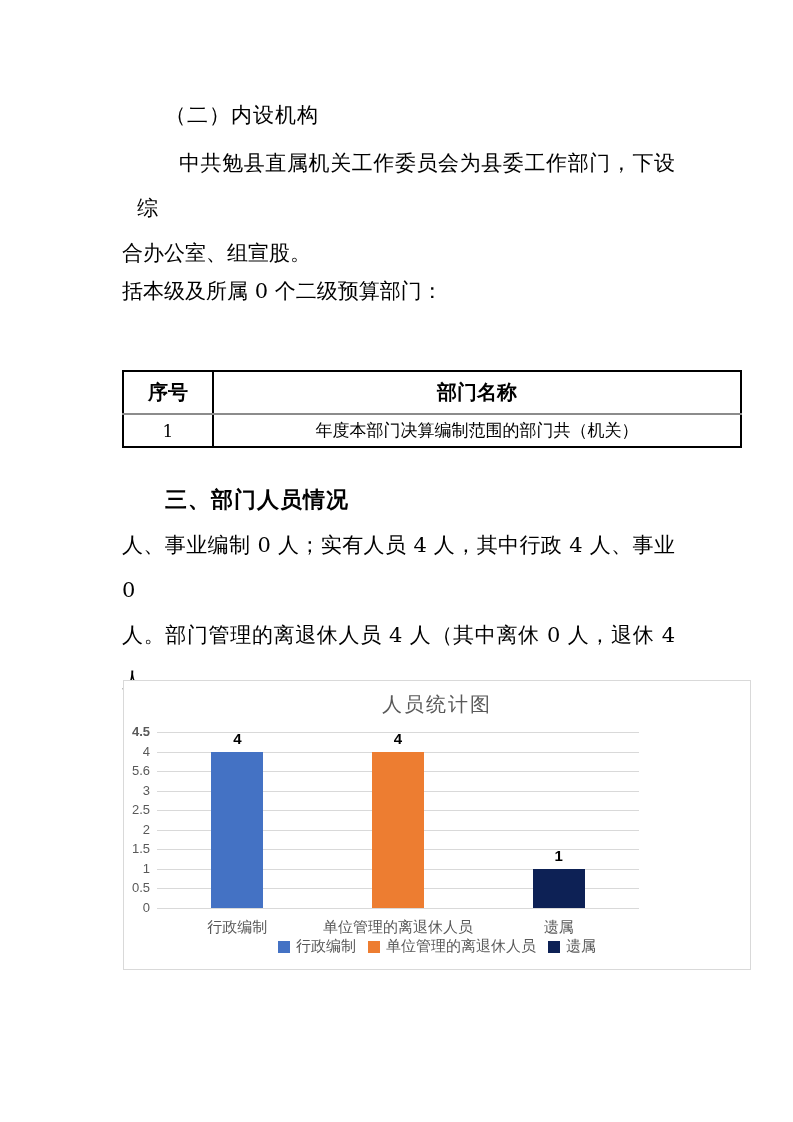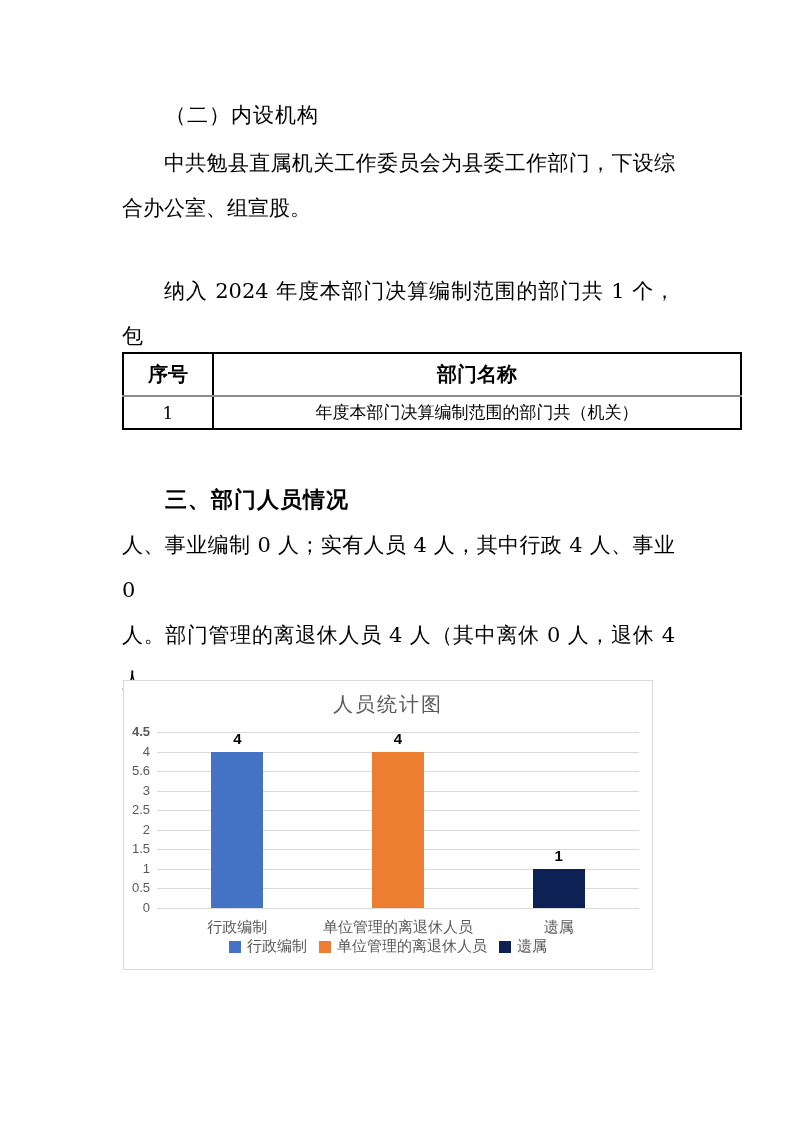--- a/index.html
+++ b/index.html
@@ -24,45 +24,45 @@
     font-family:"Liberation Sans","DejaVu Sans",sans-serif;
     font-weight:700;
     letter-spacing:1px;
   }
   .para {
     position:absolute; left:122px; width:553px;
     font-size:21px; line-height:45px;
   }
   .jline { text-align:justify; text-align-last:justify; }
   .jlast { text-align:left; text-align-last:left; }
-  .jfirst { text-indent:2em; }
+  .jfirst { text-indent:2em;margin-left:15px; }
 
   .dept-table {
-    position:absolute; left:122px; top:352px; width:620px;
+    position:absolute; left:122px; top:370px; width:620px;
     border-collapse:collapse; table-layout:fixed;
     background:#fff;
   }
   .dept-table th, .dept-table td {
     border:2px solid #000;
     text-align:center; vertical-align:middle;
     padding:0;
   }
   .dept-table th {
     height:41px; font-size:20px; font-weight:700;
     border-bottom:2px solid #8c8c8c;
   }
   .dept-table td {
     height:31px; font-size:17px; font-weight:400;
     border-top:2px solid #8c8c8c;
   }
   .col-seq { width:88px; }
 
   .chart {
     position:absolute; left:123px; top:680px;
-    width:530px; height:290px;
+    width:628px; height:290px;
     border:1px solid #d9d9d9;
     background:#fff;
     box-sizing:border-box;
   }
   .chart-title {
     position:absolute; top:10px; left:0; width:100%;
     text-align:center;
     font-size:20px; color:#595959; letter-spacing:2px;
     font-family:"DejaVu Serif","Liberation Serif",serif;
   }
@@ -102,21 +102,20 @@
 
   <div class="h-kai" style="top:100px">（二）内设机构</div>
 
   <div class="para" style="top:141px">
     <div class="jline jfirst">中共勉县直属机关工作委员会为县委工作部门，下设综</div>
     <div class="jlast">合办公室、组宣股。</div>
   </div>
 
 
   <div class="para" style="top:269px">
-    <div class="jline jfirst">纳入 2024 年度本部门决算编制范围的部门共 1 个，包</div>
     <div class="jlast">括本级及所属 0 个二级预算部门：</div>
   </div>
 
   <table class="dept-table">
     <tbody>
         <tr>
       <th class="col-seq">序号</th>
       <th>部门名称</th>
     </tr>
     <tr>

